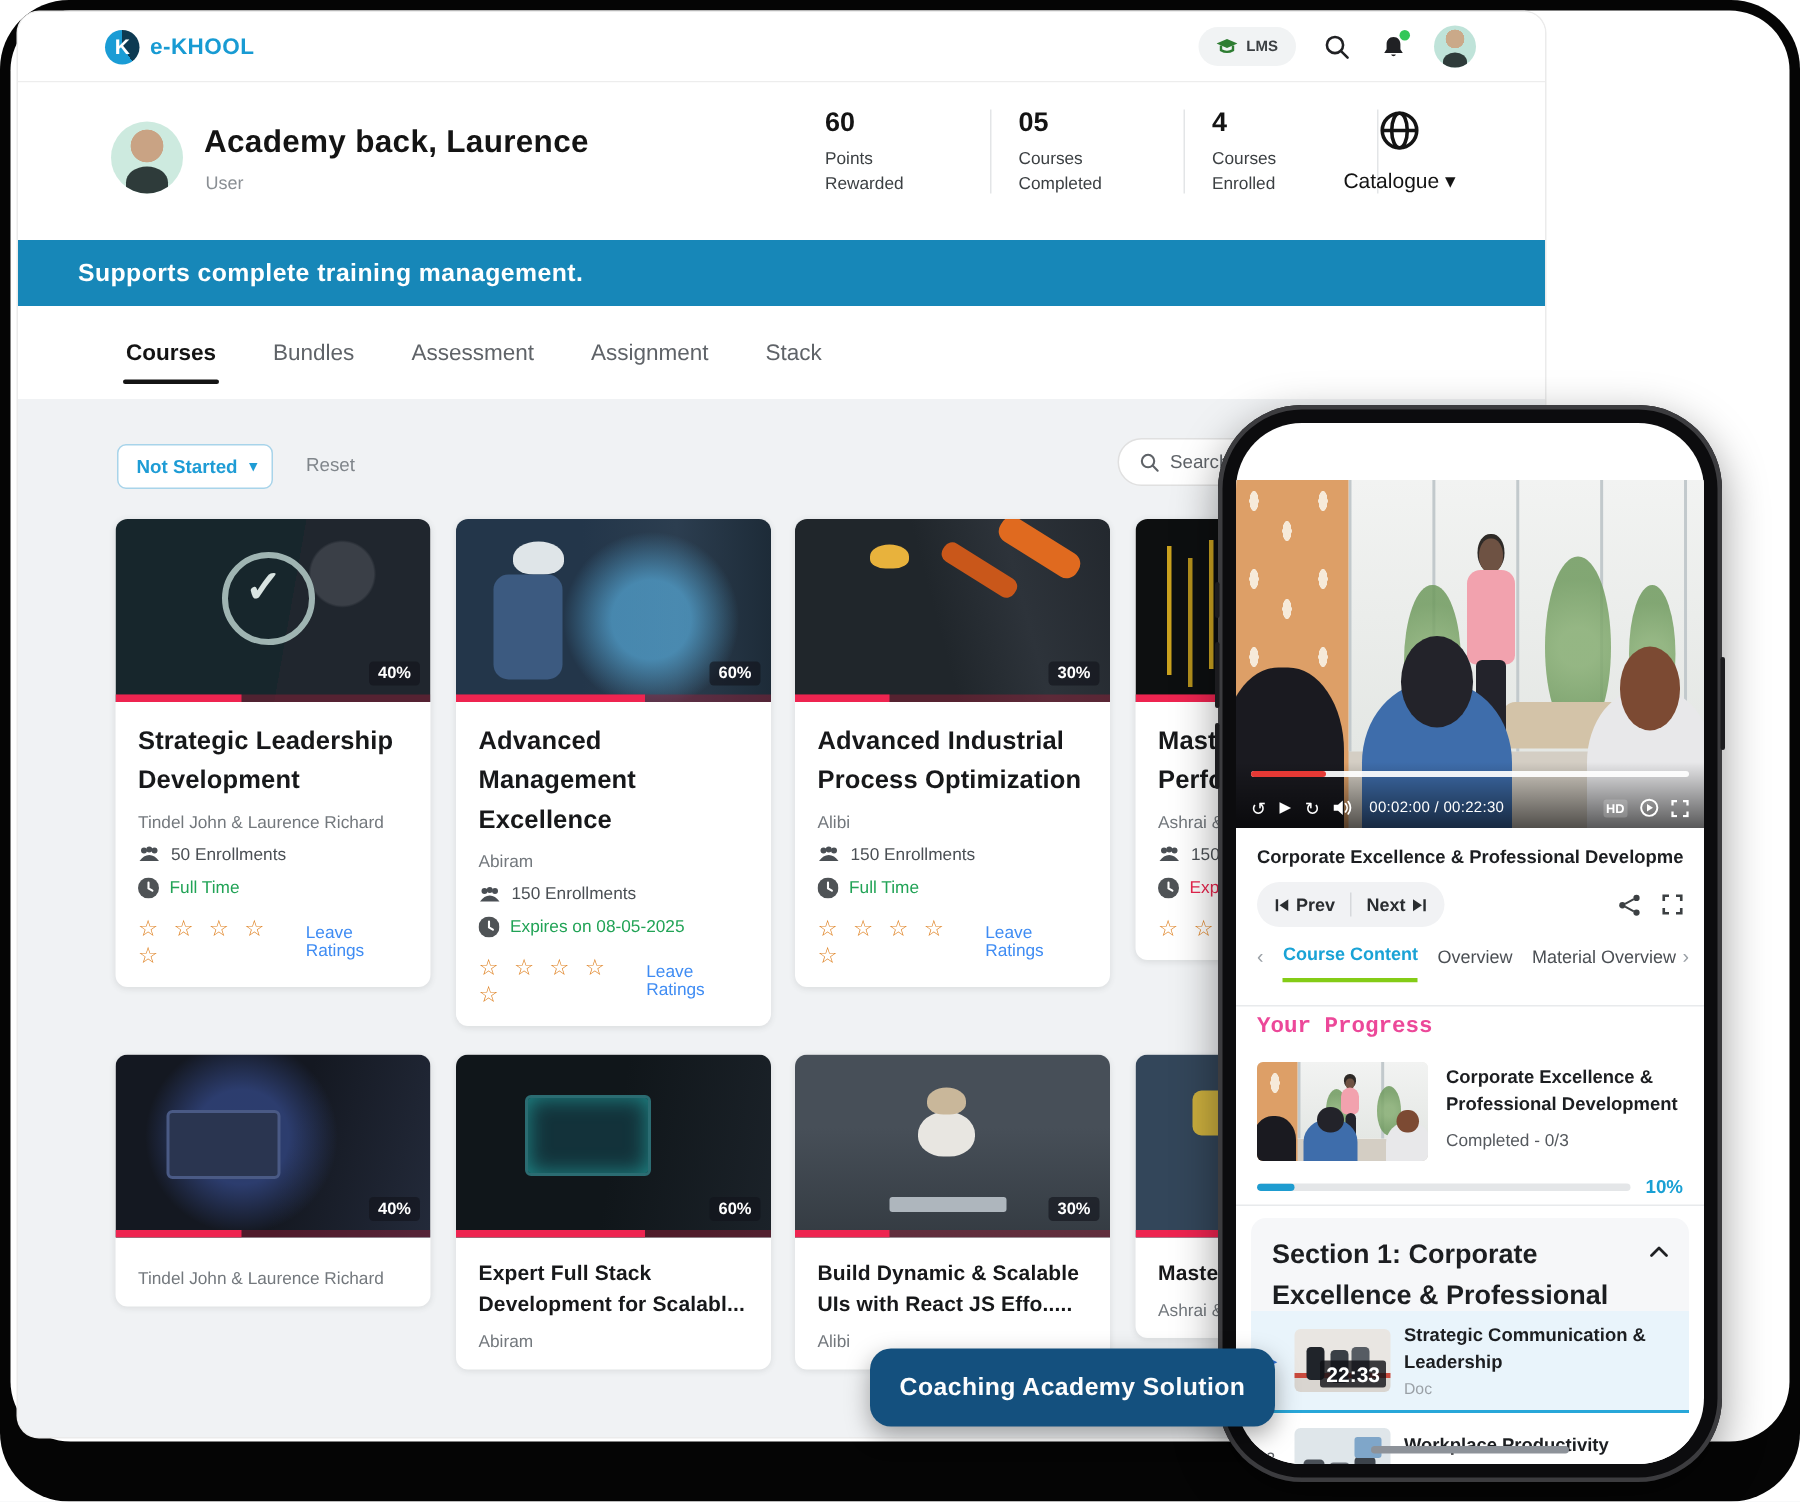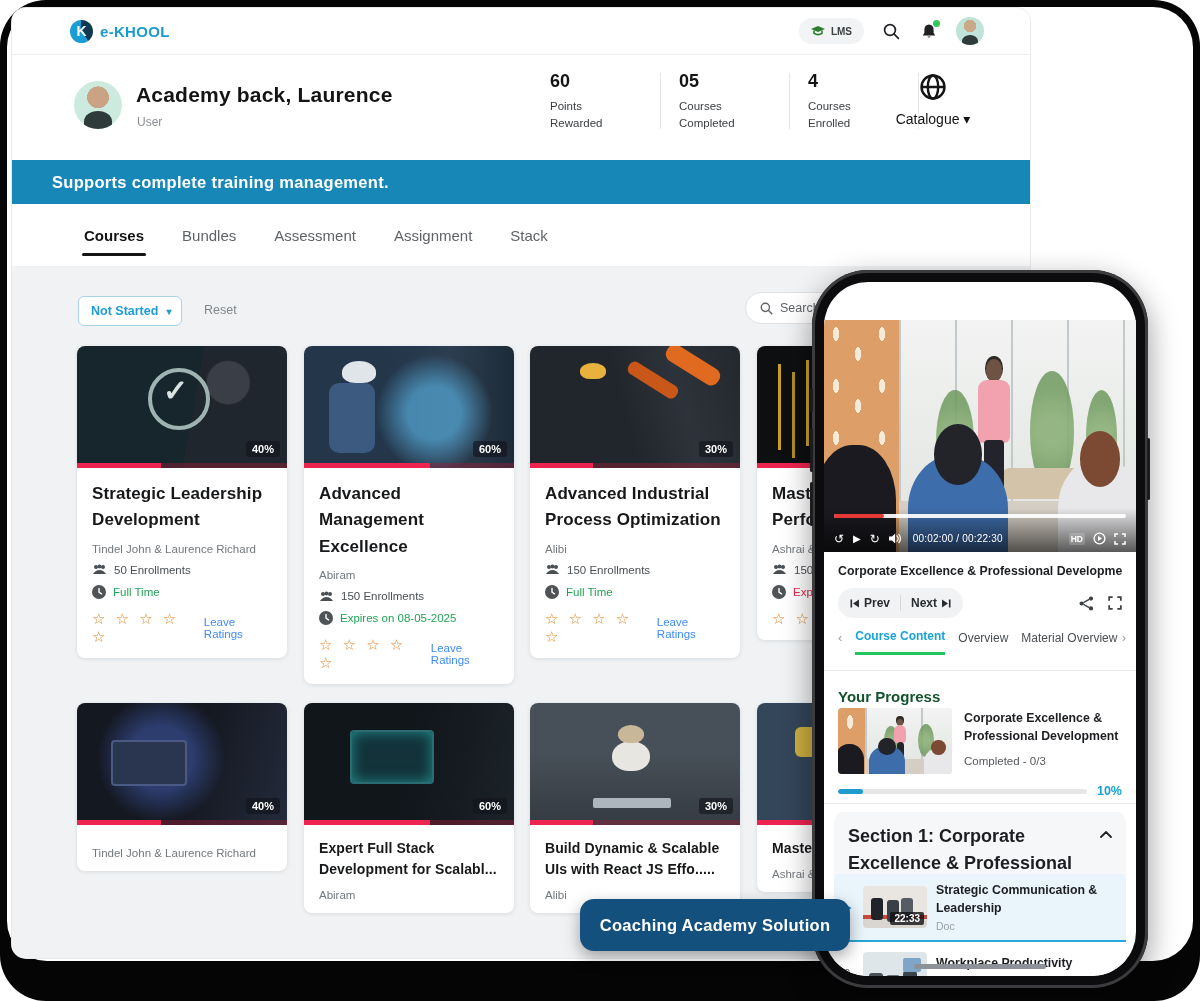--- a/index.html
+++ b/index.html
@@ -138,25 +138,25 @@
 
   .p-info { position:absolute; left:0; top:270px; width:100%; padding:12px 14px 0; }
   .p-title { font-size:12.3px; font-weight:600; color:#1c1e21; white-space:nowrap; overflow:hidden; }
   .pn-row { margin-top:10px; display:flex; align-items:center; }
   .pn-group { background:#f1f2f4; border-radius:17px; height:30px; display:flex; align-items:center; padding:0 12px; gap:10px; font-size:12px; color:#2a2d30; font-weight:600; }
   .pn-btn { display:flex; align-items:center; gap:5px; cursor:pointer; }
   .pn-div { width:1px; height:16px; background:#d6d8db; }
   .pn-icons { margin-left:auto; display:flex; align-items:center; gap:14px; }
   .p-tabs { margin-top:11px; display:flex; align-items:center; gap:13px; overflow:hidden; white-space:nowrap; }
   .p-tab { font-size:12px; color:#4b4f54; cursor:pointer; padding-bottom:9px; }
-  .p-tab.active { color:#1aa3d6; font-weight:700; border-bottom:3px solid #22c55e; }
+  .p-tab.active { color:#1aa3d6; font-weight:700; border-bottom:3px solid #84cc16; }
   .p-chev { color:#9aa0a6; font-size:13px; cursor:pointer; padding-bottom:9px; }
   .p-sep { position:absolute; left:0; right:0; height:1px; background:#e8eaec; }
 
-  .prog-head { position:absolute; left:14px; top:406px; font-size:15px; font-weight:800; color:#14532d; }
+  .prog-head { position:absolute; left:14px; top:394px; font-size:15px; font-weight:800; color:#ec4899;font-family:Liberation Mono, monospace; }
   .prog-card { position:absolute; left:14px; top:426px; right:14px; display:flex; gap:12px; }
   .prog-thumb { width:114px; height:66px; border-radius:4px; overflow:hidden; position:relative; flex:none; }
   .prog-meta { flex:1; padding-top:2px; }
   .prog-title { font-size:12.3px; font-weight:600; color:#1c1e21; line-height:1.45; }
   .prog-completed { margin-top:9px; font-size:11.5px; color:#55595e; }
   .prog-track-row { position:absolute; left:14px; right:14px; top:502px; display:flex; align-items:center; gap:10px; }
   .prog-track { flex:1; height:5px; border-radius:3px; background:#e4e6e8; overflow:hidden; }
   .prog-track i { display:block; height:100%; background:#1e9cd0; border-radius:3px; }
   .prog-pct { font-size:12.5px; font-weight:800; color:#19a0d4; }
 
@@ -167,21 +167,21 @@
   .lesson { position:absolute; left:10px; right:10px; display:flex; align-items:center; gap:9px; padding:8px 6px; background:#fff; }
   .lesson.active { background:#e9f4fb; border-bottom:2px solid #28a7d9; }
   .lesson-marker { width:14px; text-align:center; font-size:11px; color:#5f6368; flex:none; }
   .play-marker { color:#2b6fd4; font-size:12px; }
   .l-thumb { width:64px; height:42px; border-radius:4px; flex:none; position:relative; overflow:hidden; }
   .lt1 { background:linear-gradient(180deg,#e9e6e2 70%, #c94a3d 70% 78%, #d9d5d0 78%); }
   .lt1::before { content:""; position:absolute; left:12%; top:28%; width:12px; height:22px; background:#20242a; border-radius:3px; box-shadow:16px 2px 0 #3a3f46, 30px 0 0 #565c63; }
   .lt2 { background:linear-gradient(180deg,#dfe6ea 55%, #cdd6da); }
   .lt2::before { content:""; position:absolute; left:10%; bottom:8%; width:14px; height:18px; background:#4a5058; border-radius:3px 3px 0 0; box-shadow:17px 2px 0 #6a7078, 34px -2px 0 #3c434b; }
   .lt2::after { content:""; position:absolute; right:10%; top:14%; width:18px; height:14px; background:#7fa6c9; border-radius:2px; }
-  .l-dur { position:absolute; right:3px; bottom:3px; background:rgba(15,15,20,.8); color:#fff; font-size:10px; font-weight:700; padding:1px 4px; border-radius:2px;text-align:center; }
+  .l-dur { position:absolute; right:3px; bottom:3px; background:rgba(15,15,20,.8); color:#fff; font-size:14px; font-weight:700; padding:1px 4px; border-radius:2px;text-align:center; }
   .l-title { font-size:12.3px; font-weight:600; color:#1c1e21; line-height:1.45; }
   .l-sub { margin-top:2px; font-size:10.5px; color:#9aa0a6; }
   .home-bar { position:absolute; left:50%; bottom:7px; transform:translateX(-50%); width:132px; height:5px; border-radius:3px; background:#8d9299; }
 
   svg { display:block; }
 </style>
 </head>
 <body>
 
 <div id="stage">

